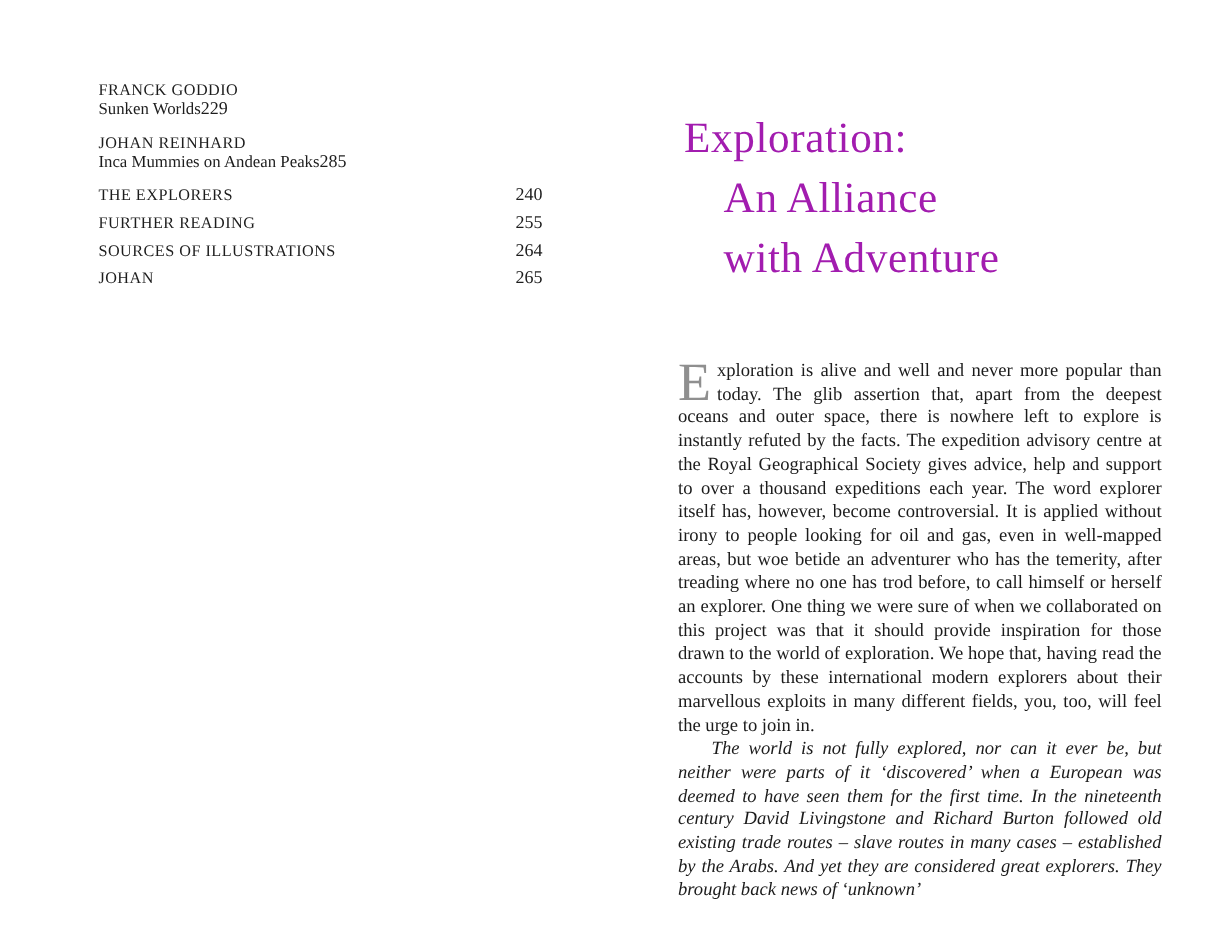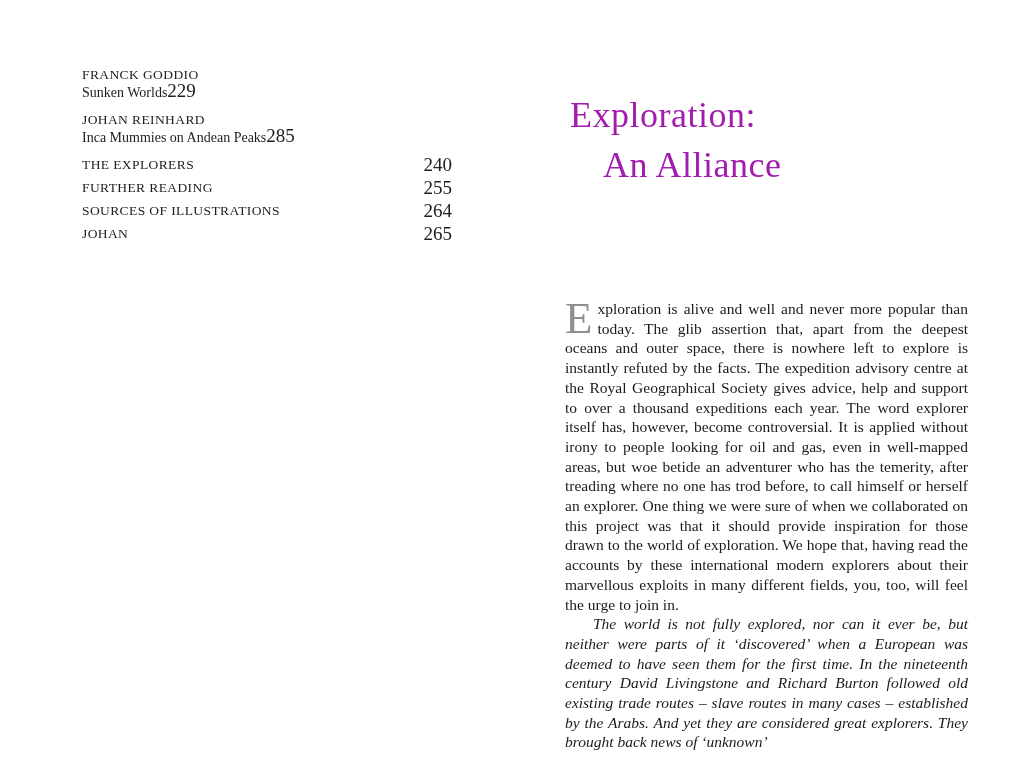--- a/index.html
+++ b/index.html
@@ -26,21 +26,21 @@
   .toc-line {
     display: flex; justify-content: flex-start; align-items: baseline;
     font-size: 14px; line-height: 16px;
   }
   .toc-single {
     display: flex; justify-content: space-between; align-items: center;
     font-size: 13.5px; line-height: 16px;
     letter-spacing: 0.4px;
     margin-bottom: 7px;
   }
-  .toc-page { font-size: 19px; letter-spacing: 0; }
+  .toc-page { font-size: 15px; letter-spacing: 0; }
 
   
   .chapter-title {
     position: absolute;
     left: 570px; top: 62px;
     color: #a21caf;
     font-size: 36px;
     line-height: 50px;
     letter-spacing: 0.5px;
     white-space: nowrap;
@@ -108,20 +108,21 @@
     <div class="toc-single">
       <span>JOHAN</span>
       <span class="toc-page">265</span>
     </div>
 
   </div>
 
   <div class="chapter-title">
     <div>Exploration:</div>
     <div class="indented">An Alliance</div>
+    <div class="indented">with Adventure</div>
   </div>
 
   <div class="body-text">
     <p>
       <span class="drop-cap">E</span><span>xploration is alive and well and never more popular than today. The glib assertion that, apart from the deepest oceans and outer space, there is nowhere left to explore is instantly refuted by the facts. The expedition advisory centre at the Royal Geographical Society gives advice, help and support to over a thousand expeditions each year. The word explorer itself has, however, become controversial. It is applied without irony to people looking for oil and gas, even in well-mapped areas, but woe betide an adventurer who has the temerity, after treading where no one has trod before, to call himself or herself an explorer. One thing we were sure of when we collaborated on this project was that it should provide inspiration for those drawn to the world of exploration. We hope that, having read the accounts by these international modern explorers about their marvellous exploits in many different fields, you, too, will feel the urge to join in.</span>
     </p>
     <p class="para2">The world is not fully explored, nor can it ever be, but neither were parts of it ‘discovered’ when a European was deemed to have seen them for the first time. In the nineteenth century David Livingstone and Richard Burton followed old existing trade routes – slave routes in many cases – established by the Arabs. And yet they are considered great explorers. They brought back news of ‘unknown’</p>
   </div>
 
 </div>

